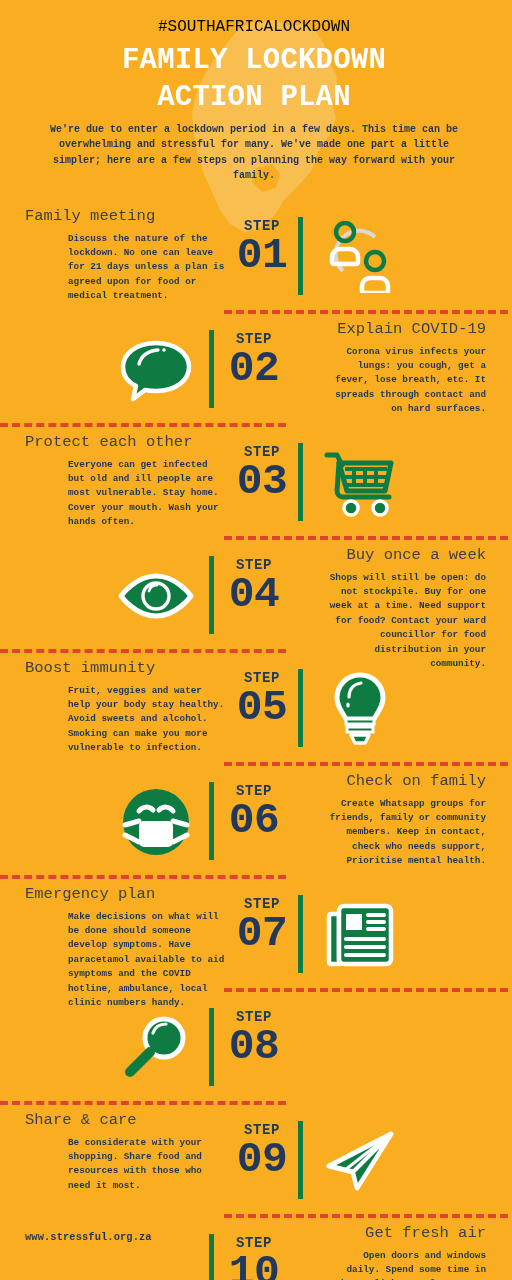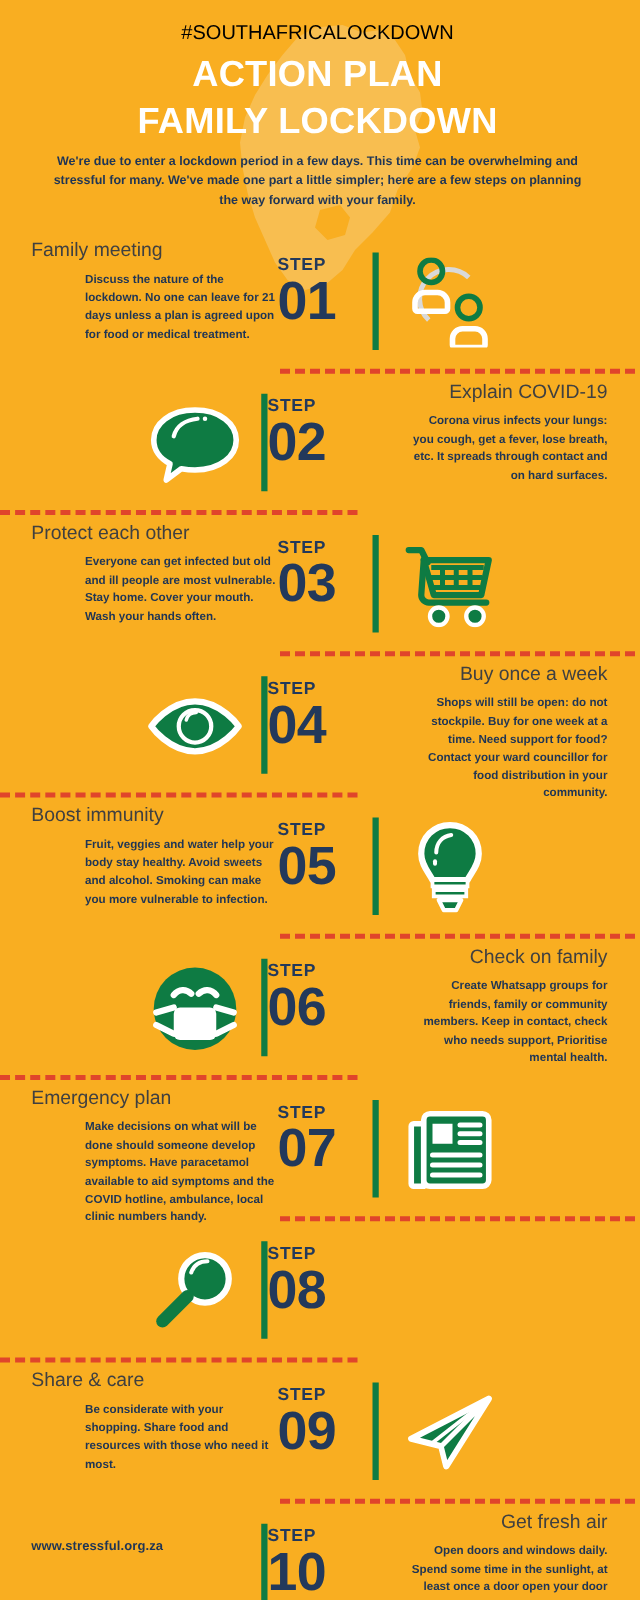--- a/index.html
+++ b/index.html
@@ -11,20 +11,21 @@
     font-family: "Liberation Sans", sans-serif;
     overflow: hidden;
   }
 
   #page {
     position: relative;
     width: 508px;
     height: 1280px;
     background: #F9AE21;
     overflow: hidden;
+    font-family: Liberation Mono, monospace;
   }
 
   
   .map-bg {
     position: absolute;
     left: 186px;
     top: 18px;
     width: 160px;
     height: 230px;
     opacity: 0.30;
@@ -99,20 +100,21 @@
     font-weight: bold;
     line-height: 1.55;
     margin-left: 43px;
   }
 
   
   .num {
     position: absolute;
     top: 22px;
     width: 80px;
+    text-align: center;
     color: #23395B;
   }
   .num.side-left  { left: 222px; }
   .num.side-right { left: 214px; }
   .num-word {
     font-size: 14px;
     font-weight: bold;
     letter-spacing: 0.6px;
     line-height: 1;
   }
@@ -169,22 +171,22 @@
     <path fill="#F6E3BE" d="M66 4 L88 2 L104 8 L118 6 L130 14 L138 26 L142 42 L150 56
       L152 72 L146 86 L150 100 L144 116 L132 134 L126 152 L112 168 L98 182 L88 198
       L74 210 L58 214 L44 206 L34 192 L26 174 L18 156 L12 136 L8 116 L6 96 L10 76
       L18 58 L28 42 L40 26 L52 12 Z"></path>
     <path fill="#F9AE21" d="M70 150 L86 146 L94 156 L90 170 L76 174 L66 164 Z"></path>
   </svg>
 
   <div class="header">
     <div>#SOUTHAFRICALOCKDOWN</div>
     <div class="title">
+      <div>FAMILY LOCKDOWN</div>
       <div>ACTION PLAN</div>
-      <div>FAMILY LOCKDOWN</div>
     </div>
     <div class="intro">We're due to enter a lockdown period in a few days. This time can be overwhelming and stressful for many. We've made one part a little simpler; here are a few steps on planning the way forward with your family.</div>
   </div>
 
   <div class="steps">
       <div class="step">
 
     <div class="txt left">
       <div class="step-title">Family meeting</div>
       <div class="step-body">Discuss the nature of the lockdown. No one can leave for 21 days unless a plan is agreed upon for food or medical treatment.</div>

